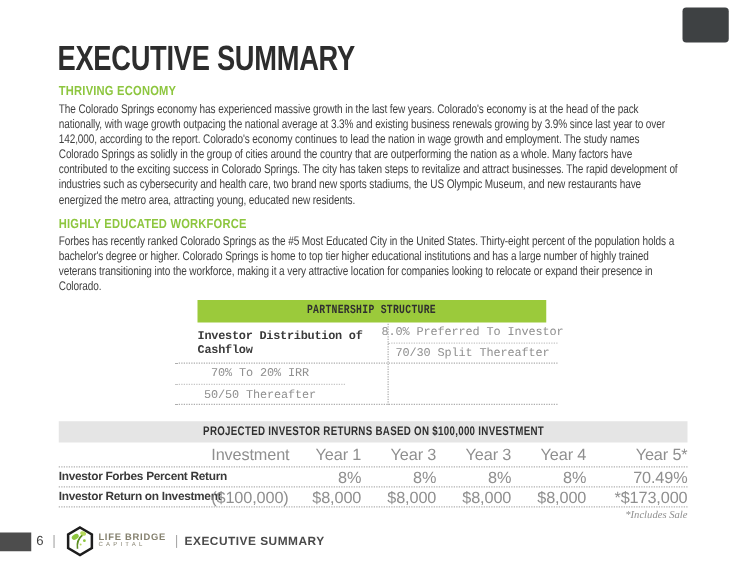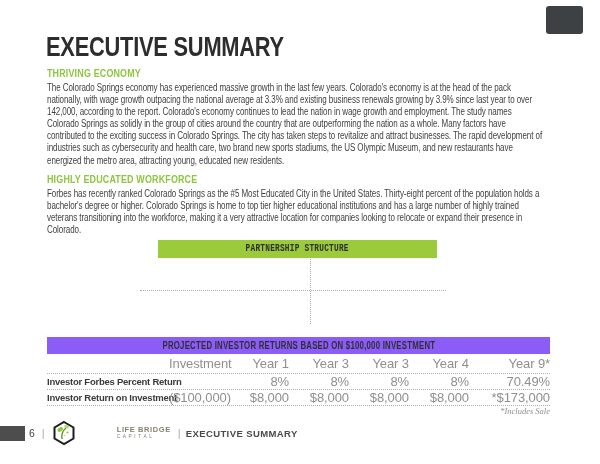--- a/index.html
+++ b/index.html
@@ -46,42 +46,42 @@
   }
   .pt-values{width:136px;display:flex;flex-direction:column;}
   .pt-val{
     height:16px;display:flex;align-items:center;justify-content:center;
     font-size:9.5px;color:#8f8f8f;letter-spacing:-0.1px;white-space:nowrap;
   }
   .pt-val.first{border-bottom:1px dotted #c6c6c6;}
   
   .rtable{position:absolute;left:47px;top:337px;width:503px;}
   .rt-header{
-    height:17px;line-height:17px;background:#8b5cf6;text-align:center;
+    height:17px;line-height:17px;background:#e5e5e5;text-align:center;
     font-size:10px;font-weight:700;color:#2f2f2f;letter-spacing:0.3px;
   }
   .rt-cols{display:flex;height:19px;align-items:center;border-bottom:1px dotted #b0b0b0;}
   .rt-row{display:flex;height:15px;align-items:center;border-bottom:1px dotted #b0b0b0;}
   .rt-label{width:122px;font-size:9.5px;font-weight:700;color:#3a3a3a;letter-spacing:-0.25px;white-space:nowrap;}
   .rt-spacer{width:122px;}
   .rt-cell{width:60px;text-align:right;font-size:13px;color:#8f8f8f;letter-spacing:-0.1px;white-space:nowrap;}
   .rt-cell.hdr{color:#8f8f8f;}
   .rt-cell.last{width:81px;}
   .footnote{
     position:absolute;left:47px;top:406px;width:503px;text-align:right;
     font-size:8.5px;font-style:italic;color:#909090;font-family:Liberation Serif, serif;
   }
   
   .footer{position:absolute;left:0;top:420px;height:26px;display:flex;align-items:center;}
   .footer-block{width:25px;height:15px;background:#4d4d4d;margin-right:4px;}
   .page-num{font-size:10.5px;color:#3f3f3f;margin-right:7px;}
   .pipe{font-size:11px;font-weight:300;color:#a9a9a9;margin-right:7px;}
   .pipe.p2{margin-right:5px;}
   .hex-logo{margin-right:3px;display:block;}
-  .logo-text{display:flex;flex-direction:column;margin-right:7px;line-height:1;margin-left:38px;}
+  .logo-text{display:flex;flex-direction:column;margin-right:7px;line-height:1;}
   .logo-top{font-size:7.5px;font-weight:700;letter-spacing:0.6px;color:#85816f;white-space:nowrap;}
   .logo-bottom{font-size:4.8px;letter-spacing:2.6px;color:#85816f;margin-top:1.5px;white-space:nowrap;}
   .footer-section{font-size:9.5px;font-weight:700;color:#4a4a4a;letter-spacing:0.4px;white-space:nowrap;}
 </style>
 </head>
 <body>
 
 <div class="corner-square"></div>
 
 <h1 class="page-title">EXECUTIVE SUMMARY</h1>
@@ -91,34 +91,45 @@
   <p class="para">The Colorado Springs economy has experienced massive growth in the last few years. Colorado's economy is at the head of the pack nationally, with wage growth outpacing the national average at 3.3% and existing business renewals growing by 3.9% since last year to over 142,000, according to the report. Colorado's economy continues to lead the nation in wage growth and employment. The study names Colorado Springs as solidly in the group of cities around the country that are outperforming the nation as a whole. Many factors have contributed to the exciting success in Colorado Springs. The city has taken steps to revitalize and attract businesses. The rapid development of industries such as cybersecurity and health care, two brand new sports stadiums, the US Olympic Museum, and new restaurants have energized the metro area, attracting young, educated new residents.</p>
   <h2 class="sec-head second">HIGHLY EDUCATED WORKFORCE</h2>
   <p class="para">Forbes has recently ranked Colorado Springs as the #5 Most Educated City in the United States. Thirty-eight percent of the population holds a bachelor's degree or higher. Colorado Springs is home to top tier higher educational institutions and has a large number of highly trained veterans transitioning into the workforce, making it a very attractive location for companies looking to relocate or expand their presence in Colorado.</p>
 </div>
 
 <div class="ptable">
   <div class="pt-header"><span class="cond">PARTNERSHIP STRUCTURE</span></div>
   <div class="pt-body">
     <div class="pt-vline"></div>
     <div class="pt-row">
+      <div class="pt-label">Investor Distribution of Cashflow</div>
+      <div class="pt-values">
+        <div class="pt-val first">8.0% Preferred To Investor</div>
+        <div class="pt-val">70/30 Split Thereafter</div>
+      </div>
+    </div>
+    <div class="pt-row">
+      <div class="pt-values">
+        <div class="pt-val first">70% To 20% IRR</div>
+        <div class="pt-val">50/50 Thereafter</div>
+      </div>
     </div>
   </div>
 </div>
 
 <div class="rtable">
   <div class="rt-header"><span class="cond">PROJECTED INVESTOR RETURNS BASED ON $100,000 INVESTMENT</span></div>
   <div class="rt-cols">
     <div class="rt-spacer"></div>
     <div class="rt-cell hdr">Investment</div>
     <div class="rt-cell hdr">Year 1</div>
     <div class="rt-cell hdr">Year 3</div>
     <div class="rt-cell hdr">Year 3</div>
     <div class="rt-cell hdr">Year 4</div>
-    <div class="rt-cell hdr last">Year 9*</div>
+    <div class="rt-cell hdr last">Year 5*</div>
   </div>
   <div class="rt-row">
     <div class="rt-label">Investor Forbes Percent Return</div>
     <div class="rt-cell"></div>
     <div class="rt-cell">8%</div>
     <div class="rt-cell">8%</div>
     <div class="rt-cell">8%</div>
     <div class="rt-cell">8%</div>
     <div class="rt-cell last">70.49%</div>
   </div>

